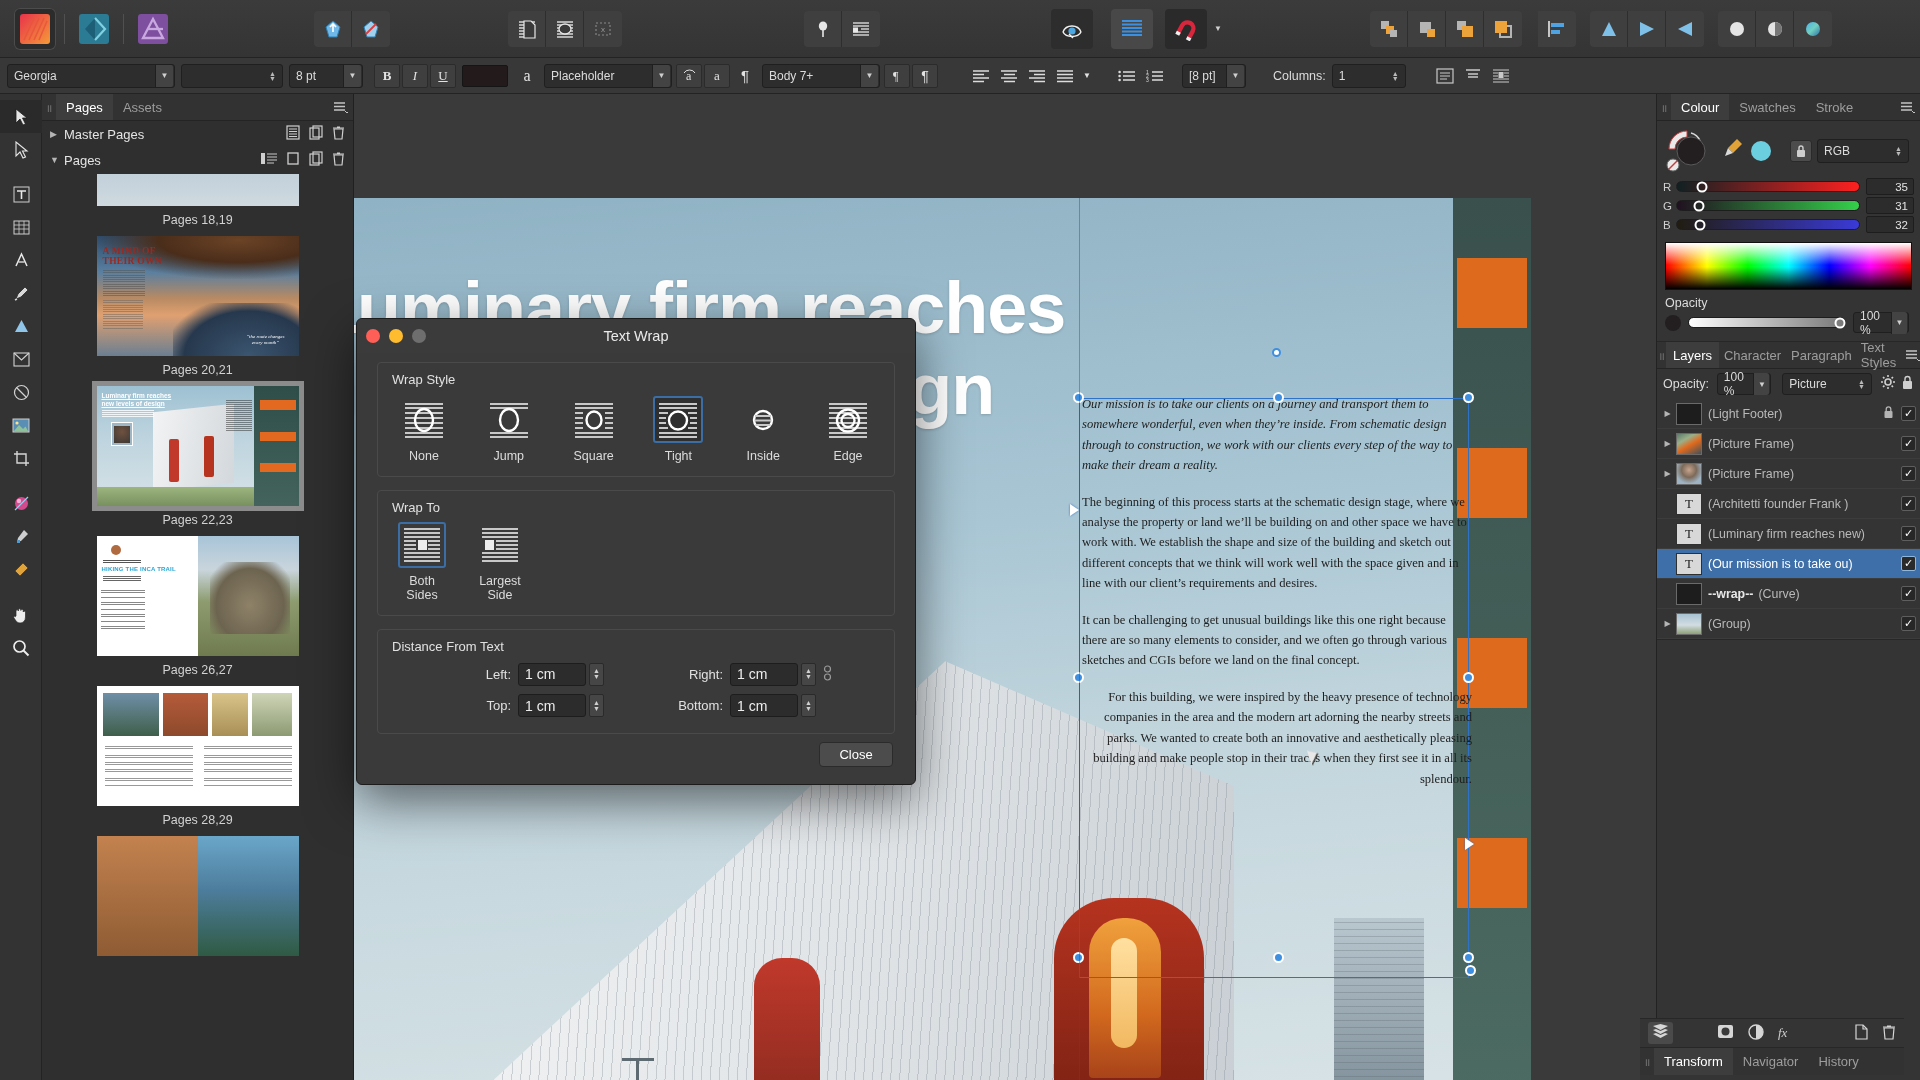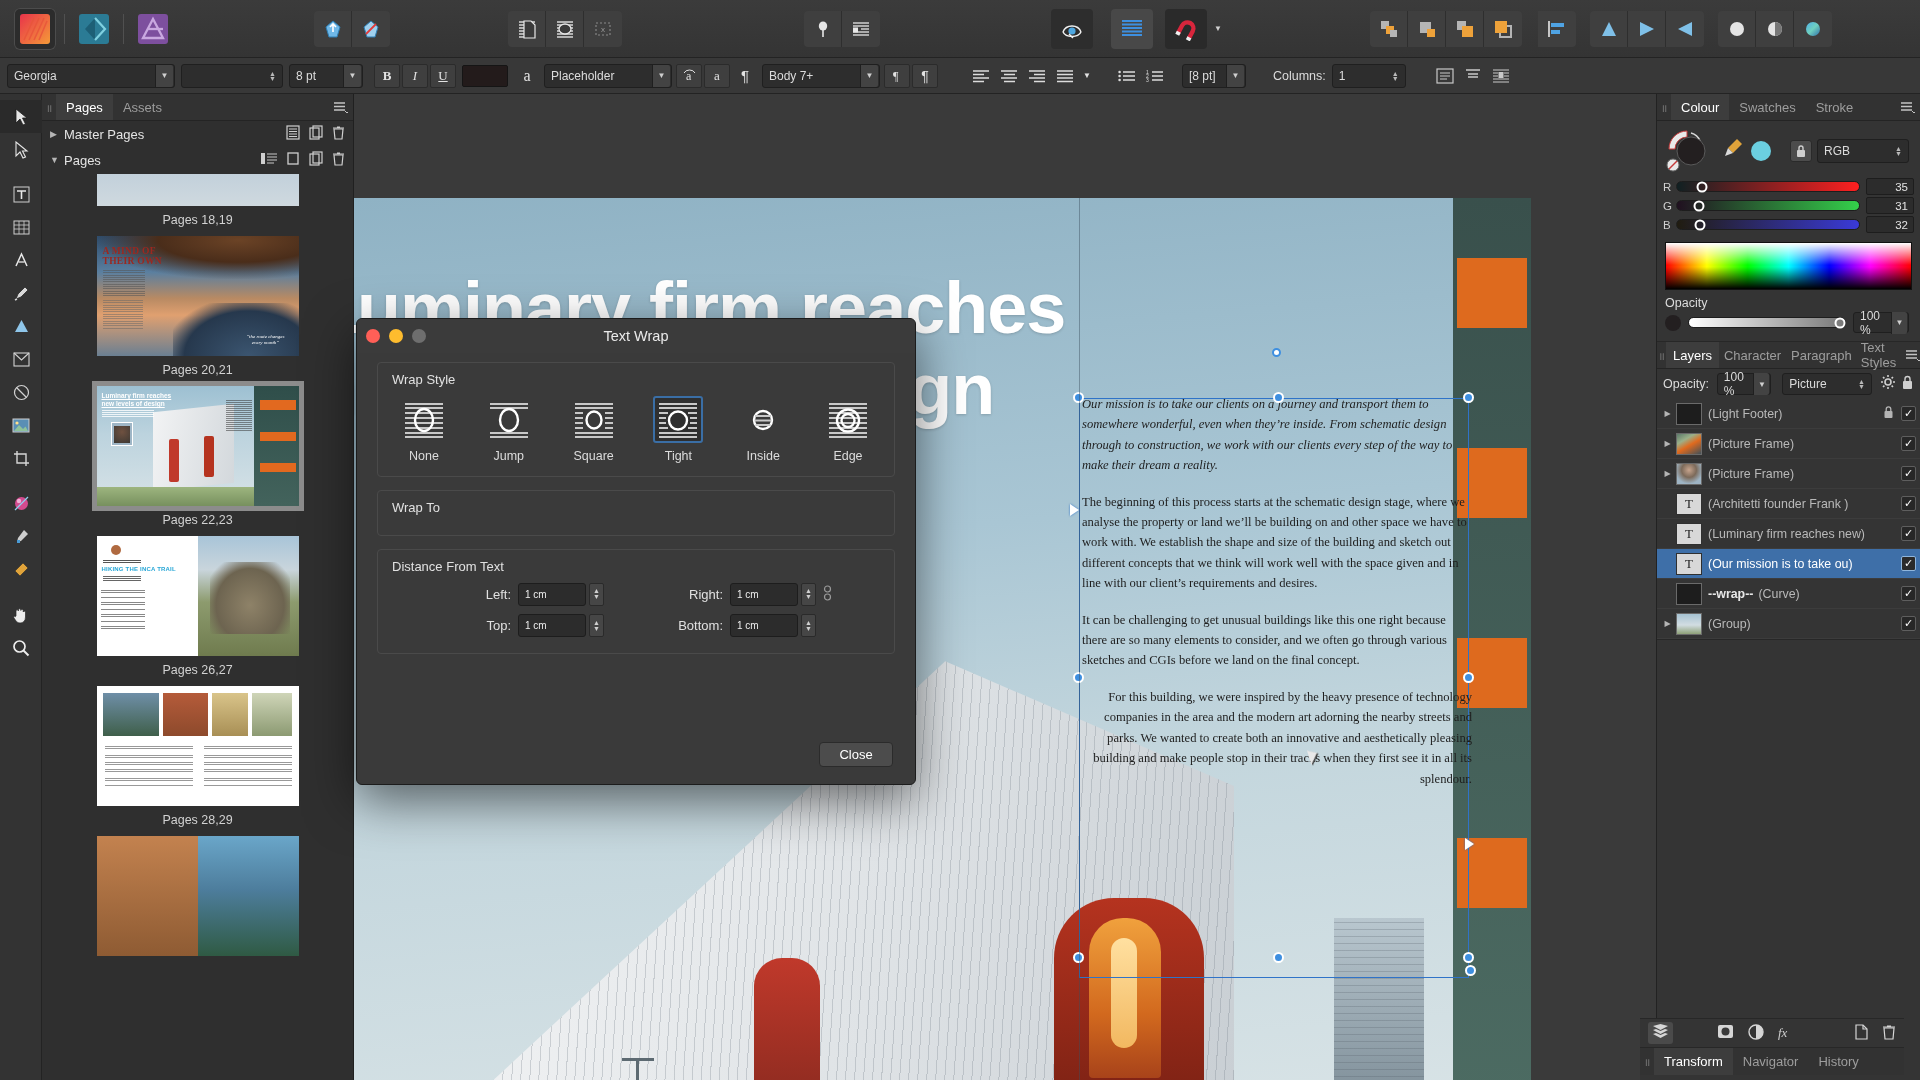--- a/index.html
+++ b/index.html
@@ -134,21 +134,21 @@
   .ws.sel .ws-ic { border-color:#3a6ea5; background:#2f2f2f; }
   .ws-l { font-size:12.5px; color:#dcdcdc; margin-top:6px; }
   .wt { width:56px; text-align:center; margin-right:22px; }
   .wt-ic { width:48px;height:46px; margin:0 auto; display:flex; align-items:center; justify-content:center;
      border:2px solid transparent; border-radius:3px; }
   .wt.sel .wt-ic { border-color:#3a6ea5; }
   .dfrow { display:flex; align-items:center; margin-top:8px; }
   .dfcell { display:flex; align-items:center; }
   .dflbl { font-size:13px; color:#e0e0e0; text-align:right; }
   .dfin { width:68px;height:23px; background:#2c2c2c; border:1px solid #1d1d1d; border-radius:3px;
-     font-size:10px; color:#ededed; display:flex; align-items:center; padding-left:6px; margin-left:7px;}
+     font-size:14px; color:#ededed; display:flex; align-items:center; padding-left:6px; margin-left:7px;}
   .dfspin { width:15px;height:23px; background:#464646; border:1px solid #2a2a2a; border-radius:2px;
      margin-left:3px; display:flex; flex-direction:column; align-items:center; justify-content:center;
      line-height:6px; font-size:7px; color:#d0d0d0; }
   .closebtn { position:absolute; right:22px; bottom:17px; width:74px; height:25px; background:#4c4c4c;
      border:1px solid #2b2b2b; border-radius:4px; display:flex; align-items:center;
      justify-content:center; font-size:13px; color:#fff; }
 
   .bottombar { position:absolute; right:16px; bottom:0; width:264px; height:62px; background:#343434;}
   .bbicons { height:30px; display:flex; align-items:center; border-top:1px solid #272727;
      border-bottom:1px solid #272727; padding:0 8px; gap:14px; color:#cdcdcd; font-size:13px;}
@@ -1158,20 +1158,46 @@
               </svg>
           </div>
           <div class="ws-l">Edge</div>
         </div>
 
       </div>
     </div>
 
     <div class="grp" style="margin-top:13px">
       <div class="grp-t">Wrap To</div>
+      <div style="display:flex;padding-left:2px">
+        <div class="wt sel">
+          <div class="wt-ic">
+            <svg width="40" height="40" viewBox="0 0 40 40">
+                <g stroke="#c8c8c8" stroke-width="2.1">
+                  <path d="M2 4h36M2 8h36M2 12h36M2 28h36M2 32h36M2 36h36"></path>
+                  <path d="M2 16h12M2 20h12M2 24h12M26 16h12M26 20h12M26 24h12"></path>
+                </g>
+                <rect x="16" y="15" width="9" height="10" fill="#ececec"></rect>
+              </svg>
+          </div>
+          <div class="ws-l">Both Sides</div>
+        </div>
+        <div class="wt">
+          <div class="wt-ic">
+            <svg width="40" height="40" viewBox="0 0 40 40">
+                <g stroke="#c8c8c8" stroke-width="2.1">
+                  <path d="M2 4h36M2 8h36M2 12h36M2 28h36M2 32h36M2 36h36"></path>
+                  <path d="M16 16h22M16 20h22M16 24h22"></path>
+                </g>
+                <rect x="5" y="15" width="9" height="10" fill="#ececec"></rect>
+              </svg>
+          </div>
+          <div class="ws-l">Largest Side</div>
+        </div>
+      </div>
     </div>
 
     <div class="grp" style="margin-top:13px;padding-bottom:16px">
       <div class="grp-t">Distance From Text</div>
       <div class="dfrow">
         <div class="dfcell" style="width:212px;justify-content:flex-end">
           <span class="dflbl">Left:</span>
           <div class="dfin">1 cm</div>
           <div class="dfspin">
               <span>▲</span>

